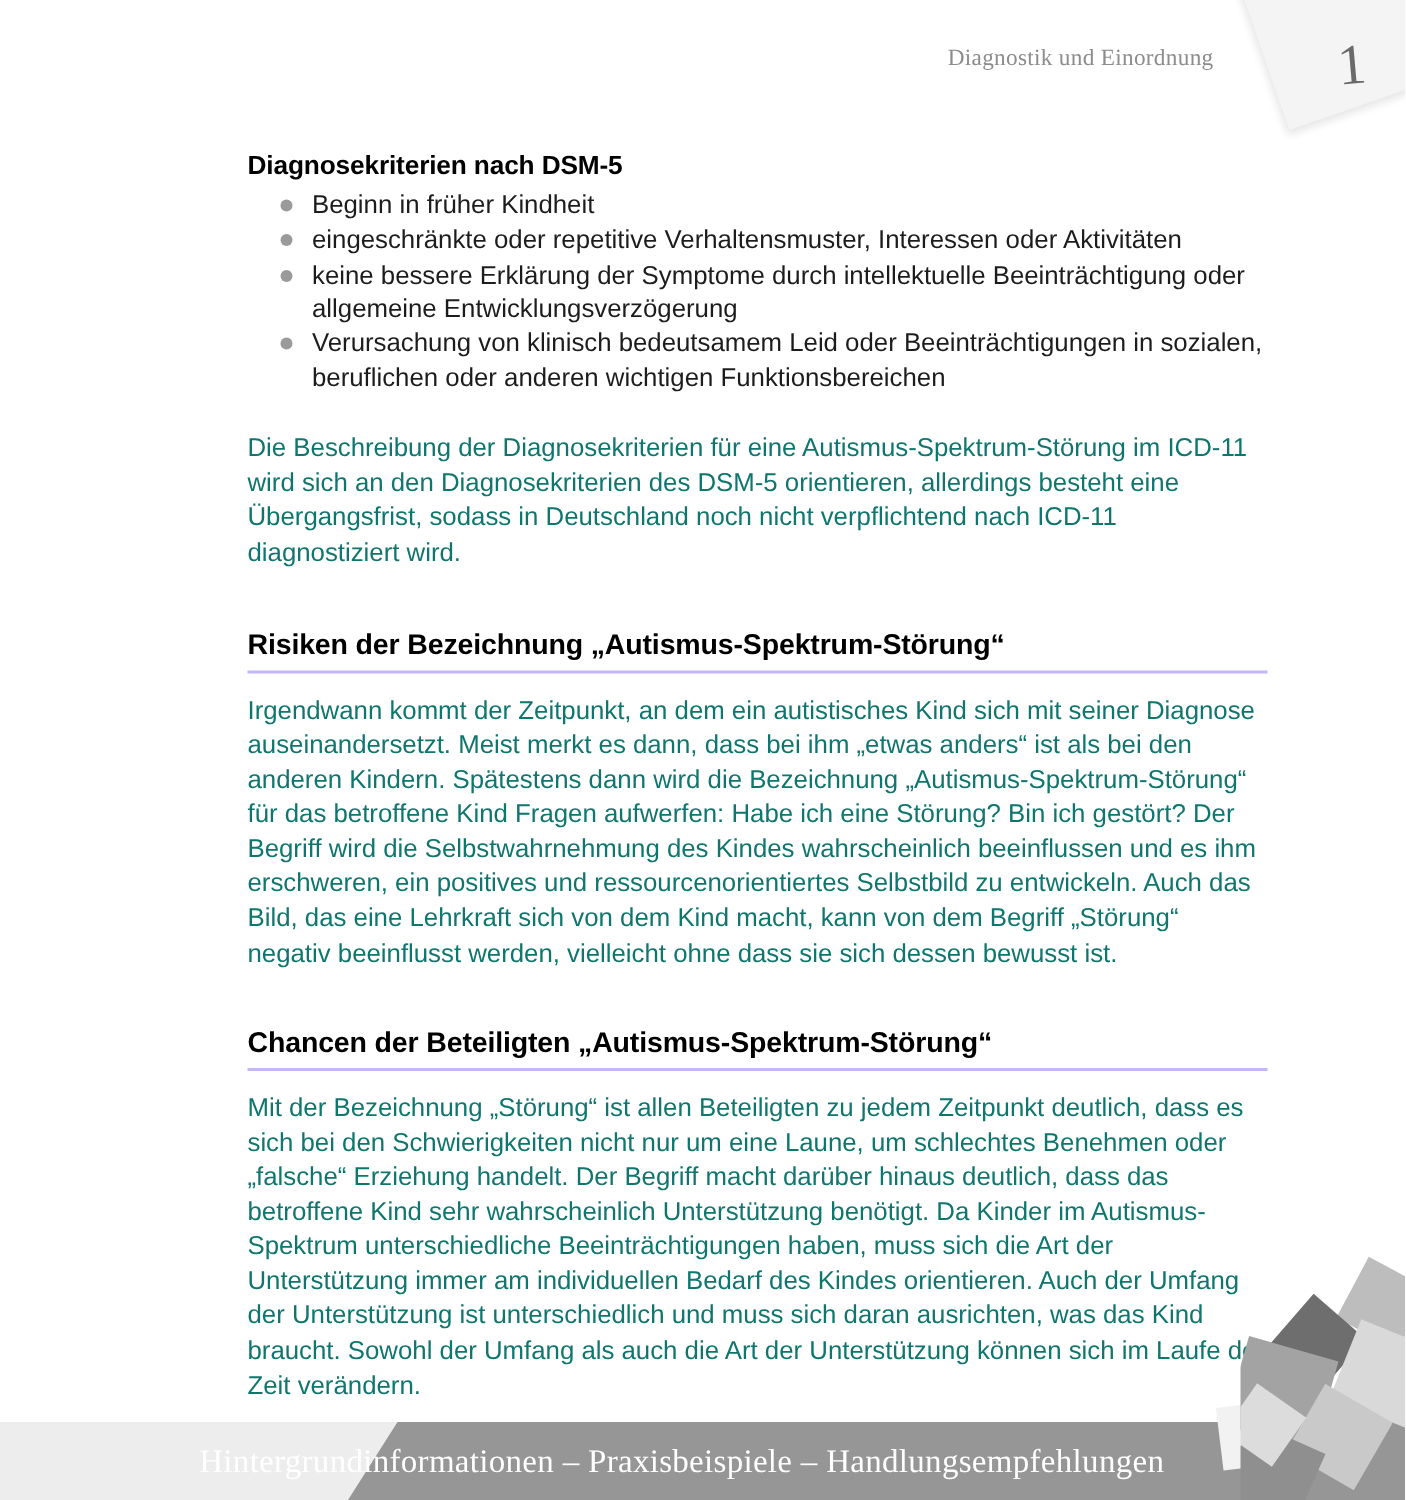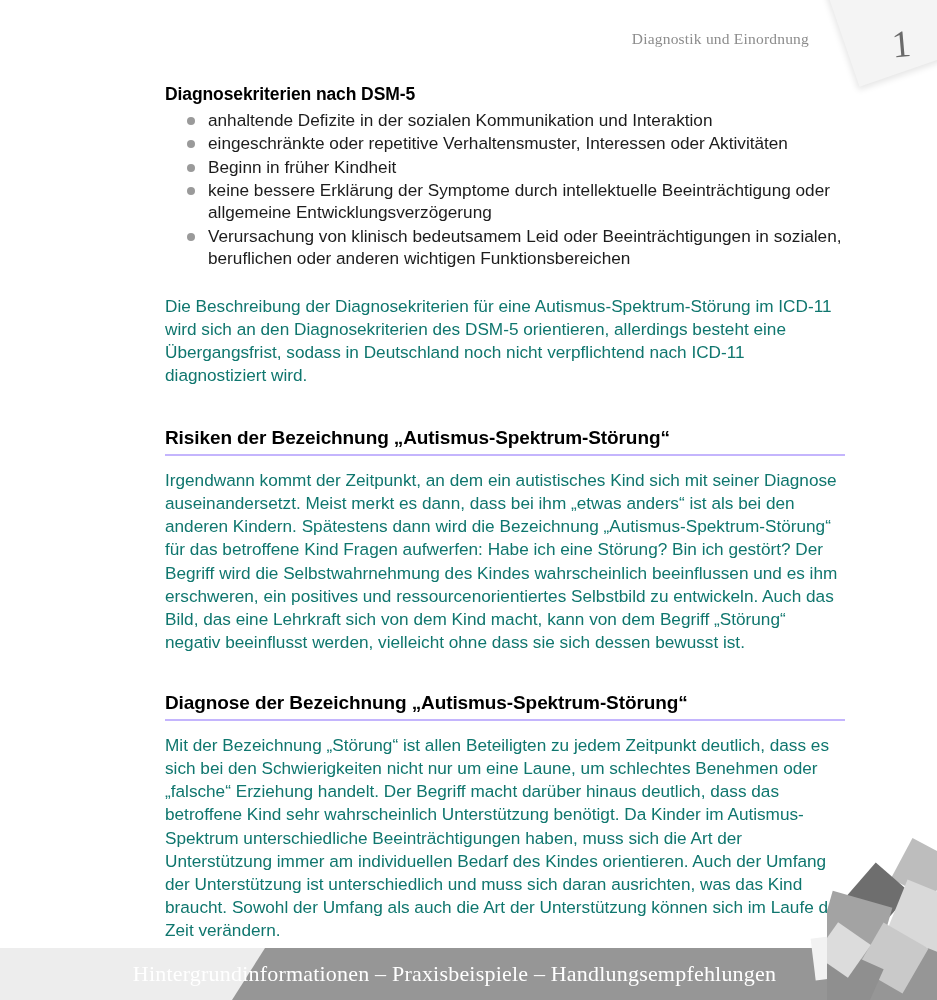--- a/index.html
+++ b/index.html
@@ -60,21 +60,21 @@
     left: 165px;
     top: 84px;
     width: 680px;
     color: #1a1a1a;
   }
 
   .subhead {
     font-size: 17.5px;
     font-weight: bold;
     color: #000000;
-    margin: 0 0 4px 0;
+    margin: 16px 0 4px 0;
     letter-spacing: -0.1px;
   }
 
   ul.bullets {
     list-style: none;
     margin: 0;
     padding: 0;
   }
   ul.bullets li {
     position: relative;
@@ -208,29 +208,25 @@
     </div>
   </div>
 
   <div class="content">
 
     <h2 class="subhead">Diagnosekriterien nach DSM-5</h2>
 
     <ul class="bullets">
       <li>
         <span class="dot"></span>
-        <span>anhaltende Defizite in der sozialen Kommunikation und Interaktion</span>
+        <span>Beginn in früher Kindheit</span>
       </li>
       <li>
         <span class="dot"></span>
         <span>eingeschränkte oder repetitive Verhaltensmuster, Interessen oder Aktivitäten</span>
-      </li>
-      <li>
-        <span class="dot"></span>
-        <span>Beginn in früher Kindheit</span>
       </li>
       <li>
         <span class="dot"></span>
         <span>keine bessere Erklärung der Symptome durch intellektuelle Beeinträchtigung oder allgemeine Entwicklungsverzögerung</span>
       </li>
       <li>
         <span class="dot"></span>
         <span>Verursachung von klinisch bedeutsamem Leid oder Beeinträchtigungen in sozialen, beruflichen oder anderen wichtigen Funktionsbereichen</span>
       </li>
     </ul>
@@ -240,21 +236,21 @@
     <p class="body-text">Die Beschreibung der Diagnosekriterien für eine Autismus-Spektrum-Störung im ICD-11 wird sich an den Diagnosekriterien des DSM-5 orientieren, allerdings besteht eine Übergangsfrist, sodass in Deutschland noch nicht verpflichtend nach ICD-11 diagnostiziert wird.</p>
 
     <div class="gap-before-section"></div>
 
     <h3 class="section-head">Risiken der Bezeichnung „Autismus-Spektrum-Störung“</h3>
     <div class="after-head-gap"></div>
     <p class="body-text">Irgendwann kommt der Zeitpunkt, an dem ein autistisches Kind sich mit seiner Diagnose auseinandersetzt. Meist merkt es dann, dass bei ihm „etwas anders“ ist als bei den anderen Kindern. Spätestens dann wird die Bezeichnung „Autismus-Spektrum-Störung“ für das betroffene Kind Fragen aufwerfen: Habe ich eine Störung? Bin ich gestört? Der Begriff wird die Selbstwahrnehmung des Kindes wahrscheinlich beeinflussen und es ihm erschweren, ein positives und ressourcenorientiertes Selbstbild zu entwickeln. Auch das Bild, das eine Lehrkraft sich von dem Kind macht, kann von dem Begriff „Störung“ negativ beeinflusst werden, vielleicht ohne dass sie sich dessen bewusst ist.</p>
 
     <div class="gap-before-section-2"></div>
 
-    <h3 class="section-head">Diagnose der Bezeichnung „Autismus-Spektrum-Störung“</h3>
+    <h3 class="section-head">Chancen der Beteiligten „Autismus-Spektrum-Störung“</h3>
     <div class="after-head-gap"></div>
     <p class="body-text">Mit der Bezeichnung „Störung“ ist allen Beteiligten zu jedem Zeitpunkt deutlich, dass es sich bei den Schwierigkeiten nicht nur um eine Laune, um schlechtes Benehmen oder „falsche“ Erziehung handelt. Der Begriff macht darüber hinaus deutlich, dass das betroffene Kind sehr wahrscheinlich Unterstützung benötigt. Da Kinder im Autismus-Spektrum unterschiedliche Beeinträchtigungen haben, muss sich die Art der Unterstützung immer am individuellen Bedarf des Kindes orientieren. Auch der Umfang der Unterstützung ist unterschiedlich und muss sich daran ausrichten, was das Kind braucht. Sowohl der Umfang als auch die Art der Unterstützung können sich im Laufe der Zeit verändern.</p>
   </div>
 
   <div class="footer">
     <div class="footer-light"></div>
     <div class="footer-dark"></div>
     <div class="footer-text">Hintergrundinformationen – Praxisbeispiele – Handlungsempfehlungen</div>
     <div class="page-number-box">9</div>
   </div>

